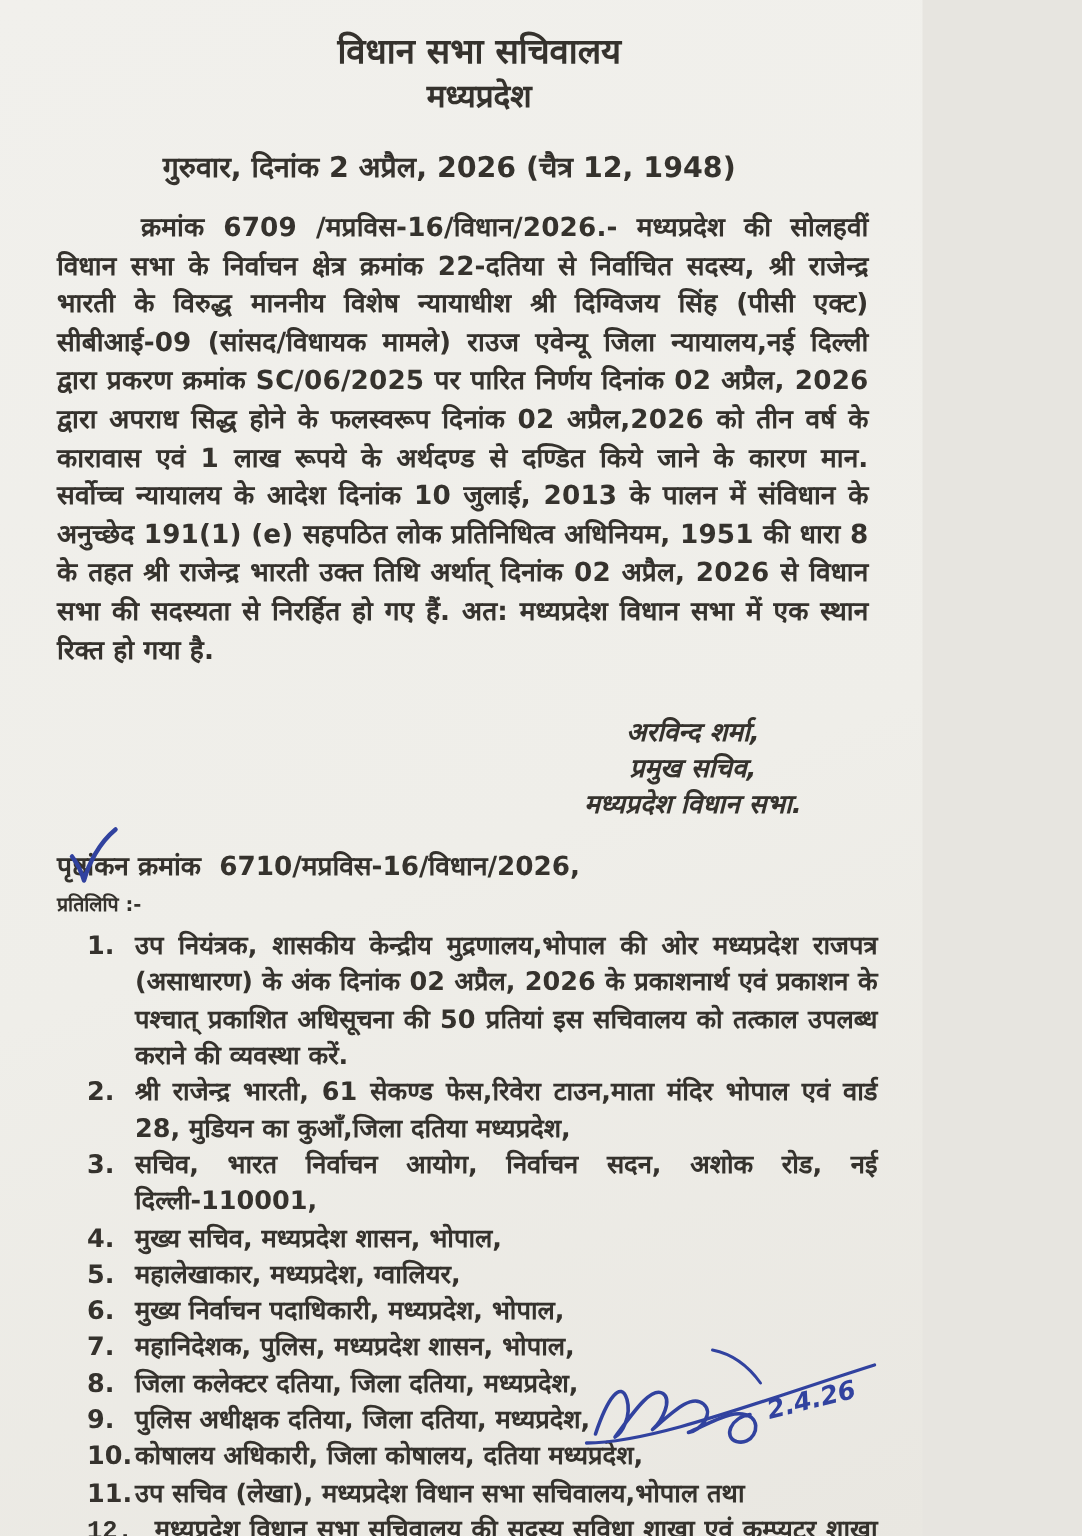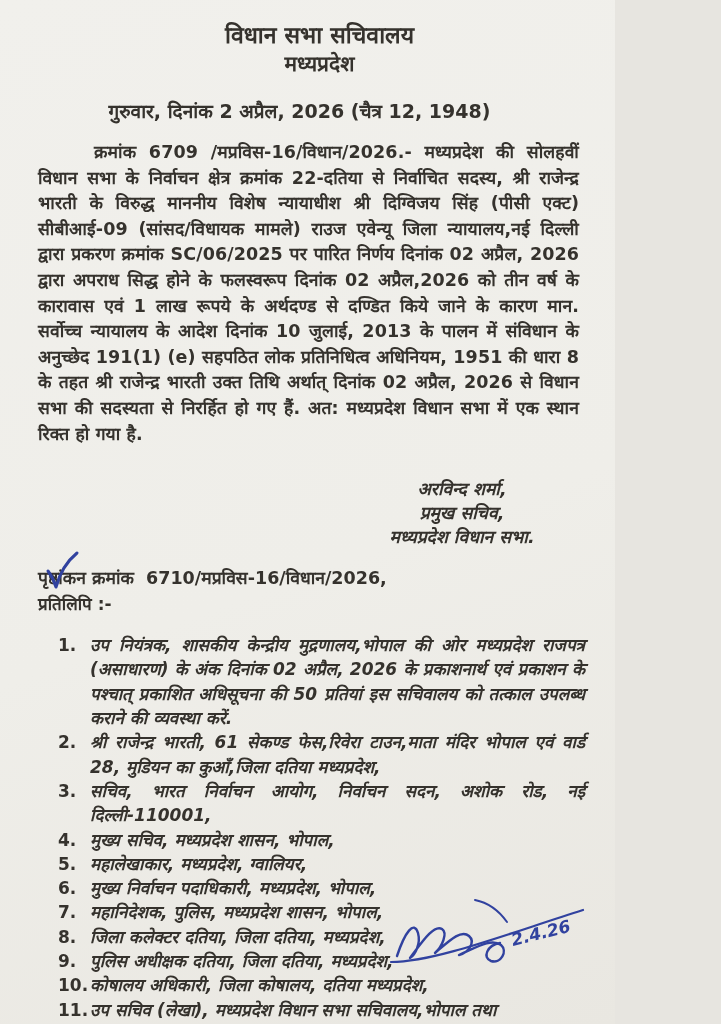--- a/index.html
+++ b/index.html
@@ -35,26 +35,26 @@
     display: flex; flex-direction: column; align-items: flex-end;
   }
   .sig-top .inner { text-align: center; font-size: 17.5px; line-height: 24px; min-width: 210px; font-style: italic; }
 
   .endorsement {
     margin: 16px 60px 0 38px;
     display: flex; justify-content: space-between;
     font-size: 17.5px; line-height: 26px;
   }
   .endorsement span { white-space: pre-wrap; }
-  .copy-label { margin: 0 0 16px 38px; font-size: 17px; line-height: 26px; }
+  .copy-label { margin: 0 0 2px 38px; font-size: 13px; line-height: 26px; }
 
   .copy-list { margin: 0 30px 0 58px; }
   .copy-row { display: flex; font-size: 17px; line-height: 24.3px; }
   .copy-row .no { width: 32px; flex: 0 0 32px; }
-  .copy-row .txt { flex: 1; text-align: justify; font-style: italic; }
+  .copy-row .txt { flex: 1; text-align: justify; }
 
   .item12 {
     margin: 0 30px 0 38px;
     font-size: 17px; line-height: 24.3px;
     text-align: justify; text-indent: 20px;
   }
   .item12 .no { padding-right: 8px; font-family: Liberation Mono, monospace; }
 
   .sig-bottom {
     margin: 44px 26px 0 0;

